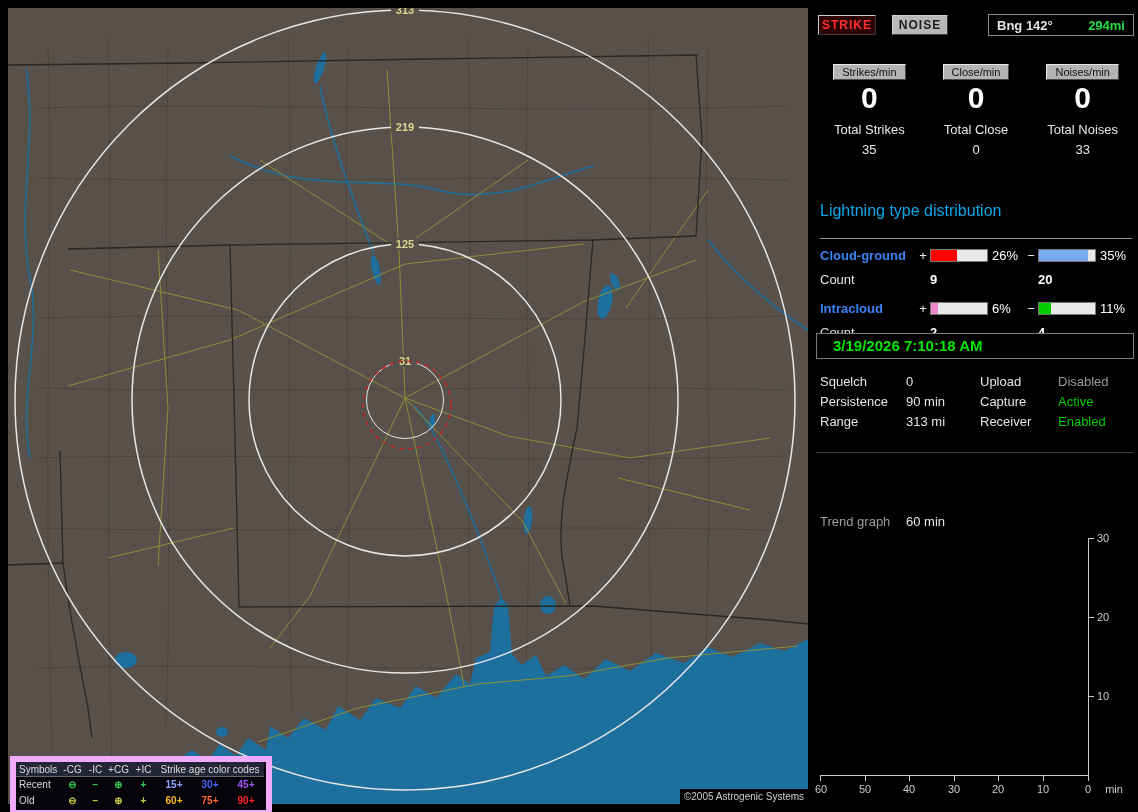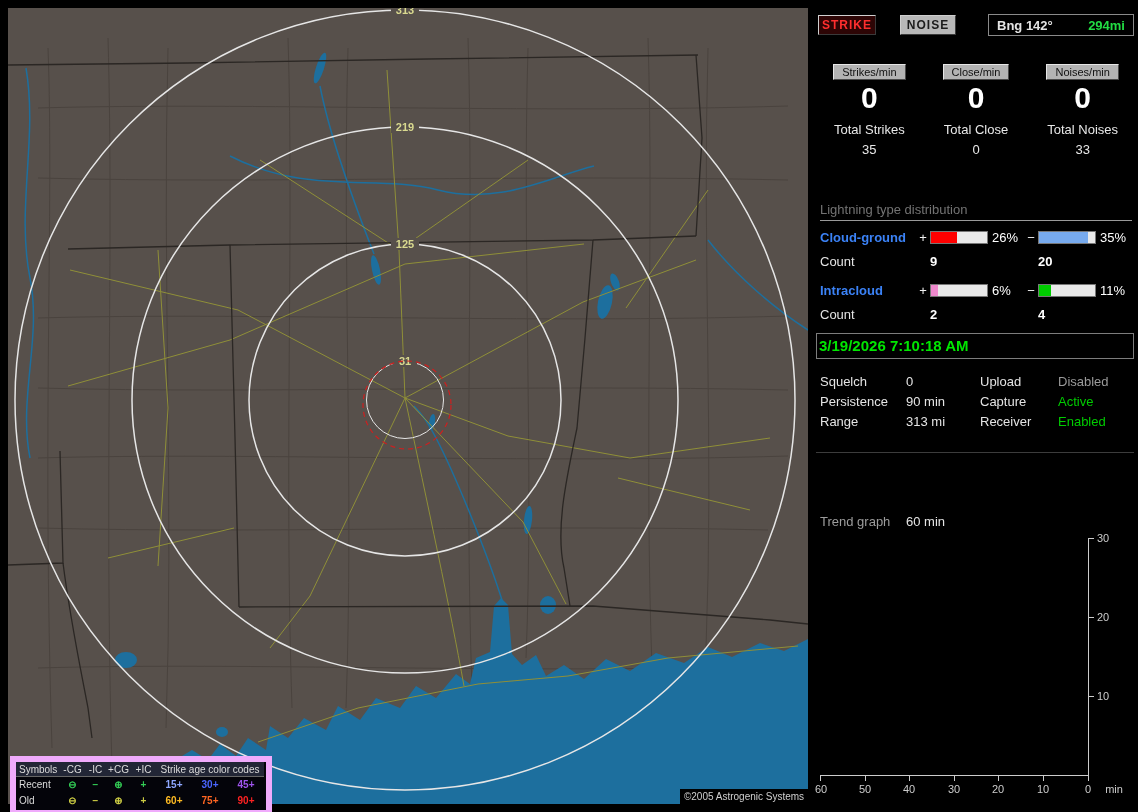--- a/index.html
+++ b/index.html
@@ -24,48 +24,48 @@
                    color:#cfcfcf; font-size:10px; line-height:16px; text-align:center; }
 
   
   .sidebar { position:absolute; left:814px; top:0; width:324px; height:812px; background:#000; }
 
   .top-row { position:absolute; top:14px; left:4px; width:316px; height:22px; display:flex; align-items:center; }
   .btn { font-size:12px; font-weight:bold; height:20px; line-height:18px; text-align:center;
          border-top:1px solid #cfcfcf; border-left:1px solid #cfcfcf;
          border-right:1px solid #3a3a3a; border-bottom:1px solid #3a3a3a; box-sizing:border-box; cursor:default; }
   .btn-strike { width:58px; background:#2d0505; color:#ff2e2e; letter-spacing:1px; }
-  .btn-noise  { width:56px; margin-left:24px; background:#b8b8b8; color:#1c1c1c; letter-spacing:1px; }
+  .btn-noise  { width:56px; margin-left:16px; background:#b8b8b8; color:#1c1c1c; letter-spacing:1px; }
   .bng-box { margin-left:auto; width:146px; height:22px; box-sizing:border-box; border:1px solid #8a8a8a;
              background:#000; display:flex; align-items:center; padding:0 8px; font-size:13px; font-weight:bold; }
   .bng-box .bval { margin-left:auto; color:#22dd44; }
 
   .stats-grid { position:absolute; top:62px; left:2px; width:320px; display:grid; grid-template-columns:1fr 1fr 1fr; }
   .stat-col { text-align:center; }
   .pill { display:inline-block; font-size:11px; background:#b3b3b3; color:#111; padding:1px 8px;
           border-top:1px solid #e6e6e6; border-left:1px solid #e6e6e6;
           border-right:1px solid #4a4a4a; border-bottom:1px solid #4a4a4a; }
   .bigzero { font-size:30px; font-weight:bold; color:#ffffff; margin-top:3px; line-height:30px; }
   .total-label { margin-top:9px; font-size:13px; color:#e8e8e8; }
   .total-value { margin-top:5px; font-size:13px; color:#e8e8e8; }
 
   .dist { position:absolute; top:202px; left:6px; width:312px; font-size:13px; }
-  .dist-title { font-size:13px; color:#737373; border-bottom:1px solid #9a9a9a; padding-bottom:3px; }
+  .dist-title { font-size:16px; color:#0ea5e9; border-bottom:1px solid #9a9a9a; padding-bottom:18px; }
   .dist-row, .count-row { display:grid; grid-template-columns:96px 14px 58px 36px 14px 58px auto;
                           align-items:center; margin-top:9px; height:15px; }
   .dist-name { font-weight:bold; color:#3b82f6; }
   .sign { text-align:center; color:#f2f2f2; }
   .bar { width:56px; height:11px; background:#e9e9e9; border:1px solid #777; position:relative; }
   .bar .fill { height:100%; }
   .pct { font-weight:normal; color:#ffffff; padding-left:4px; }
   .count-row .cv { font-weight:bold; color:#ffffff; }
 
   .dt-box { position:absolute; top:333px; left:2px; width:318px; height:26px; box-sizing:border-box;
             border:1px solid #7d7d7d; background:#000; color:#00e600; font-weight:bold; font-size:15px;
-            line-height:24px; padding-left:2px; }
+            line-height:24px; padding-left:16px; }
 
   .settings { position:absolute; top:374px; left:6px; width:312px; display:grid;
               grid-template-columns:86px 74px 78px auto; grid-auto-rows:20px; font-size:13px; }
   .settings .lab { color:#e4e4e4; }
   .settings .val { color:#e4e4e4; }
 
   .sep { position:absolute; top:452px; left:2px; width:318px; border-top:1px solid #3c3c3c; }
 
   .info { position:absolute; top:462px; left:6px; width:312px; display:grid;
           grid-template-columns:86px 74px 78px auto; grid-auto-rows:20px; font-size:13px; }

